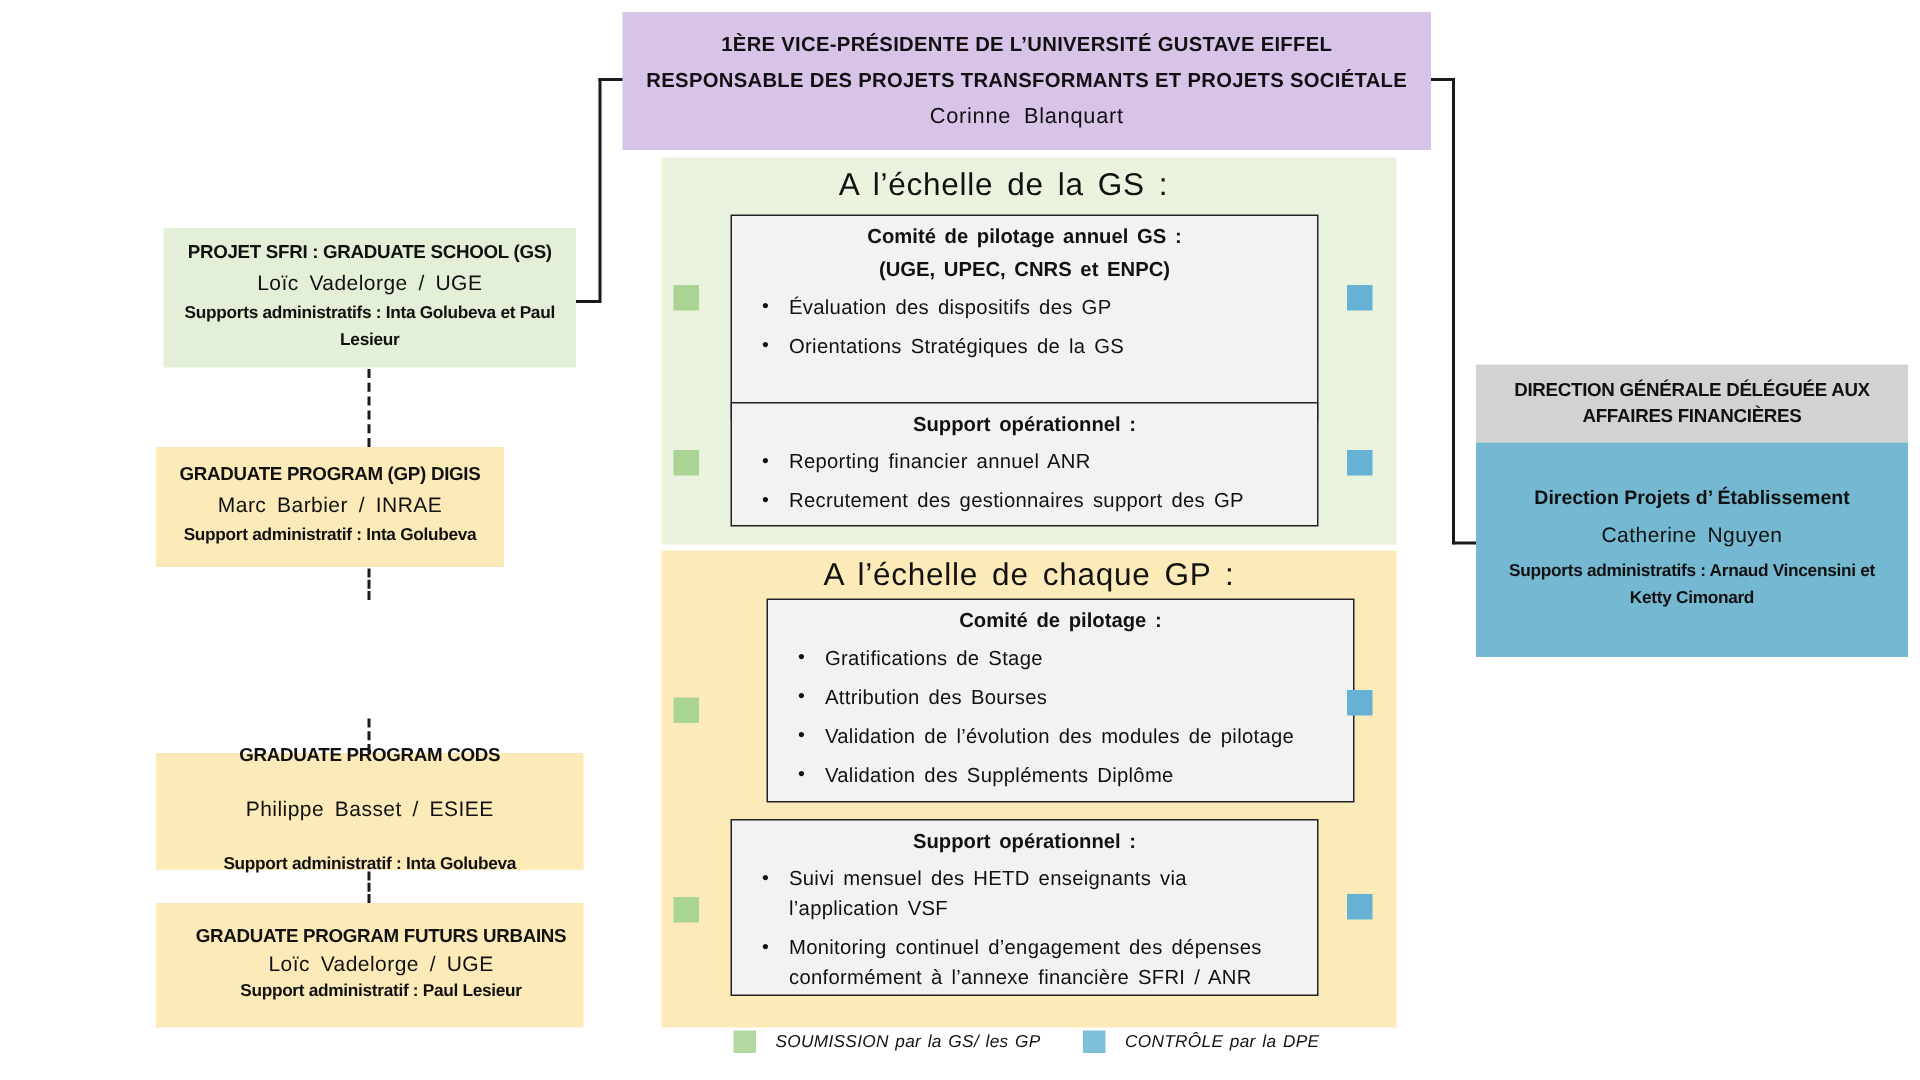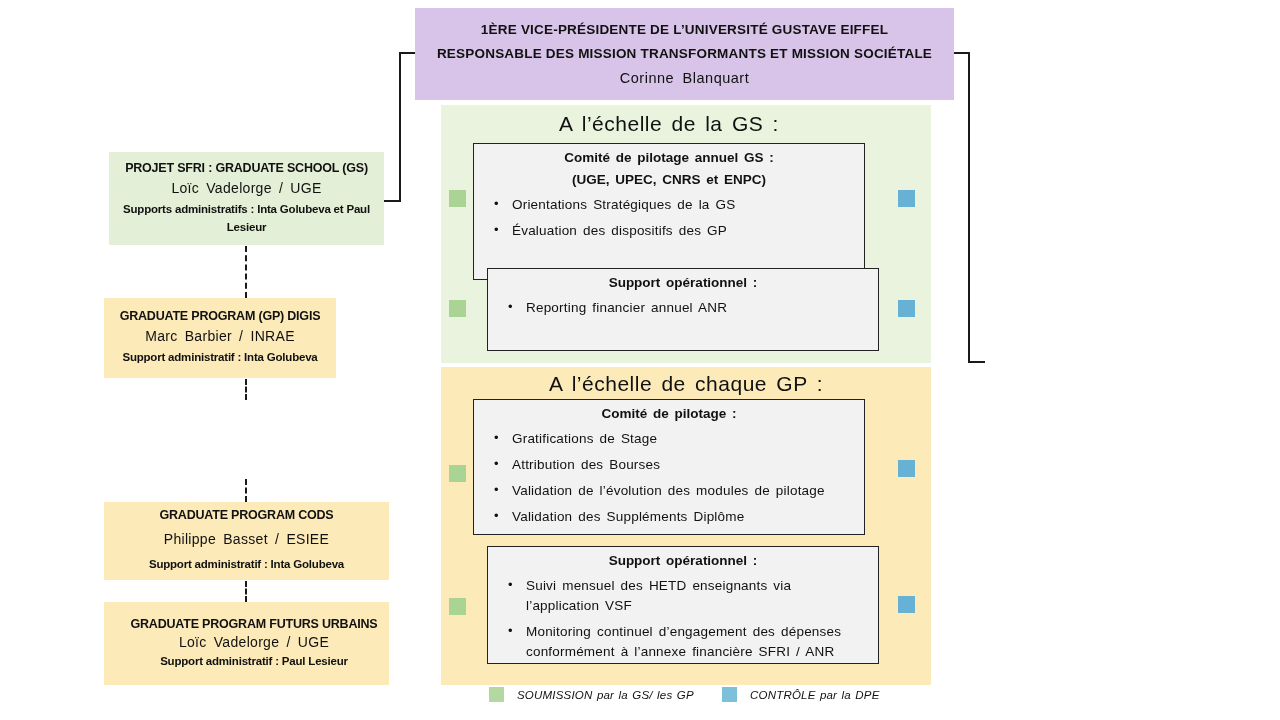--- a/index.html
+++ b/index.html
@@ -68,72 +68,73 @@
   <div class="vline" style="left:924px;top:52px;height:311px;"></div>
   <div class="hline" style="left:925px;top:361px;width:16px;"></div>
 
   <div class="dline" style="left:201px;top:246px;height:52px;"></div>
   <div class="dline" style="left:201px;top:379px;height:21px;"></div>
   <div class="dline" style="left:201px;top:479px;height:23px;"></div>
   <div class="dline" style="left:201px;top:581px;height:21px;"></div>
 
   <div class="abs purple-box" style="left: 371px; top: 8px; width: 539px; height: 92px; background-color: rgb(216, 196, 232);">
     <div class="purple-line">1ÈRE VICE-PRÉSIDENTE DE L’UNIVERSITÉ GUSTAVE EIFFEL</div>
-    <div class="purple-line">RESPONSABLE DES MISSION TRANSFORMANTS ET MISSION SOCIÉTALE</div>
+    <div class="purple-line">RESPONSABLE DES PROJETS TRANSFORMANTS ET PROJETS SOCIÉTALE</div>
     <div class="purple-name">Corinne Blanquart</div>
   </div>
 
   <div class="abs side-box" style="left: 65px; top: 152px; width: 275px; height: 93px; background-color: rgb(227, 239, 214);">
     <div class="side-title">PROJET SFRI : GRADUATE SCHOOL (GS)</div>
     <div class="side-person">Loïc Vadelorge / UGE</div>
     <div class="side-support">Supports administratifs : Inta Golubeva et Paul Lesieur</div>
   </div>
 
   <div class="abs side-box" style="left: 60px; top: 298px; width: 232px; height: 80px; background-color: rgb(253, 234, 185);">
     <div class="side-title">GRADUATE PROGRAM (GP) DIGIS</div>
     <div class="side-person">Marc Barbier / INRAE</div>
     <div class="side-support">Support administratif : Inta Golubeva</div>
   </div>
 
 
-  <div class="abs side-box" style="left: 60px; top: 502px; width: 285px; height: 78px; gap: 7px; background-color: rgb(253, 234, 185); justify-content: space-between;">
+  <div class="abs side-box" style="left: 60px; top: 502px; width: 285px; height: 78px; gap: 21px; background-color: rgb(253, 234, 185);">
     <div class="side-title">GRADUATE PROGRAM CODS</div>
     <div class="side-person">Philippe Basset / ESIEE</div>
     <div class="side-support">Support administratif : Inta Golubeva</div>
   </div>
 
   <div class="abs side-box" style="left: 60px; top: 602px; width: 285px; height: 83px; gap: 3px; background-color: rgb(253, 234, 185); padding-left: 23px;">
     <div class="side-title">GRADUATE PROGRAM FUTURS URBAINS</div>
     <div class="side-person">Loïc Vadelorge / UGE</div>
     <div class="side-support">Support administratif : Paul Lesieur</div>
   </div>
 
   <div class="abs" style="left: 397px; top: 105px; width: 490px; height: 258px; background-color: rgb(233, 243, 222);"></div>
   <div class="panel-title" style="left:380px;top:112px;width:490px;">A l’échelle de la GS :</div>
 
-  <div class="abs wbox" style="left:429px;top:143px;width:392px;height:137px;">
+  <div class="abs wbox" style="left:443px;top:143px;width:392px;height:137px;">
     <div class="wbox-title">Comité de pilotage annuel GS :</div>
     <div class="wbox-sub">(UGE, UPEC, CNRS et ENPC)</div>
     <ul class="bullets">
+      <li>Évaluation des dispositifs des GP</li>
       <li>Orientations Stratégiques de la GS</li>
-      <li>Évaluation des dispositifs des GP</li>
     </ul>
   </div>
 
   <div class="abs wbox" style="left:443px;top:268px;width:392px;height:83px;">
     <div class="wbox-title">Support opérationnel :</div>
     <ul class="bullets">
       <li>Reporting financier annuel ANR</li>
+      <li>Recrutement des gestionnaires support des GP</li>
     </ul>
   </div>
 
   <div class="abs" style="left: 397px; top: 367px; width: 490px; height: 318px; background-color: rgb(253, 234, 185);"></div>
   <div class="panel-title" style="left:397px;top:372px;width:490px;">A l’échelle de chaque GP :</div>
 
-  <div class="abs wbox" style="left:429px;top:399px;width:392px;height:136px;">
+  <div class="abs wbox" style="left:467px;top:399px;width:392px;height:136px;">
     <div class="wbox-title">Comité de pilotage :</div>
     <ul class="bullets">
       <li>Gratifications de Stage</li>
       <li>Attribution des Bourses</li>
       <li>Validation de l’évolution des modules de pilotage</li>
       <li>Validation des Suppléments Diplôme</li>
     </ul>
   </div>
 
   <div class="abs wbox" style="left:443px;top:546px;width:392px;height:118px;">
@@ -146,21 +147,29 @@
 
   <div class="sq" style="left: 405px; top: 190px; background-color: rgb(169, 212, 148);"></div>
   <div class="sq" style="left: 405px; top: 300px; background-color: rgb(169, 212, 148);"></div>
   <div class="sq" style="left: 405px; top: 465px; background-color: rgb(169, 212, 148);"></div>
   <div class="sq" style="left: 405px; top: 598px; background-color: rgb(169, 212, 148);"></div>
   <div class="sq" style="left: 854px; top: 190px; background-color: rgb(103, 178, 212);"></div>
   <div class="sq" style="left: 854px; top: 300px; background-color: rgb(103, 178, 212);"></div>
   <div class="sq" style="left: 854px; top: 460px; background-color: rgb(103, 178, 212);"></div>
   <div class="sq" style="left: 854px; top: 596px; background-color: rgb(103, 178, 212);"></div>
 
+  <div class="abs gray-box" style="left: 940px; top: 243px; width: 288px; height: 52px; background-color: rgb(210, 210, 210);">
+    <span>DIRECTION GÉNÉRALE DÉLÉGUÉE AUX AFFAIRES FINANCIÈRES</span>
+  </div>
 
+  <div class="abs blue-box" style="left: 940px; top: 295px; width: 288px; height: 143px; background-color: rgb(116, 184, 210);">
+    <div class="blue-title">Direction Projets d’ Établissement</div>
+    <div class="blue-name">Catherine Nguyen</div>
+    <div class="blue-support">Supports administratifs : Arnaud Vincensini et Ketty Cimonard</div>
+  </div>
 
   <div class="legend-item" style="left:445px;top:687px;">
     <div class="legend-swatch" style="background-color: rgb(179, 216, 162);"></div>
     <div class="legend-label">SOUMISSION par la GS/ les GP</div>
   </div>
   <div class="legend-item" style="left:678px;top:687px;">
     <div class="legend-swatch" style="background-color: rgb(124, 193, 217);"></div>
     <div class="legend-label">CONTRÔLE par la DPE</div>
   </div>
 

